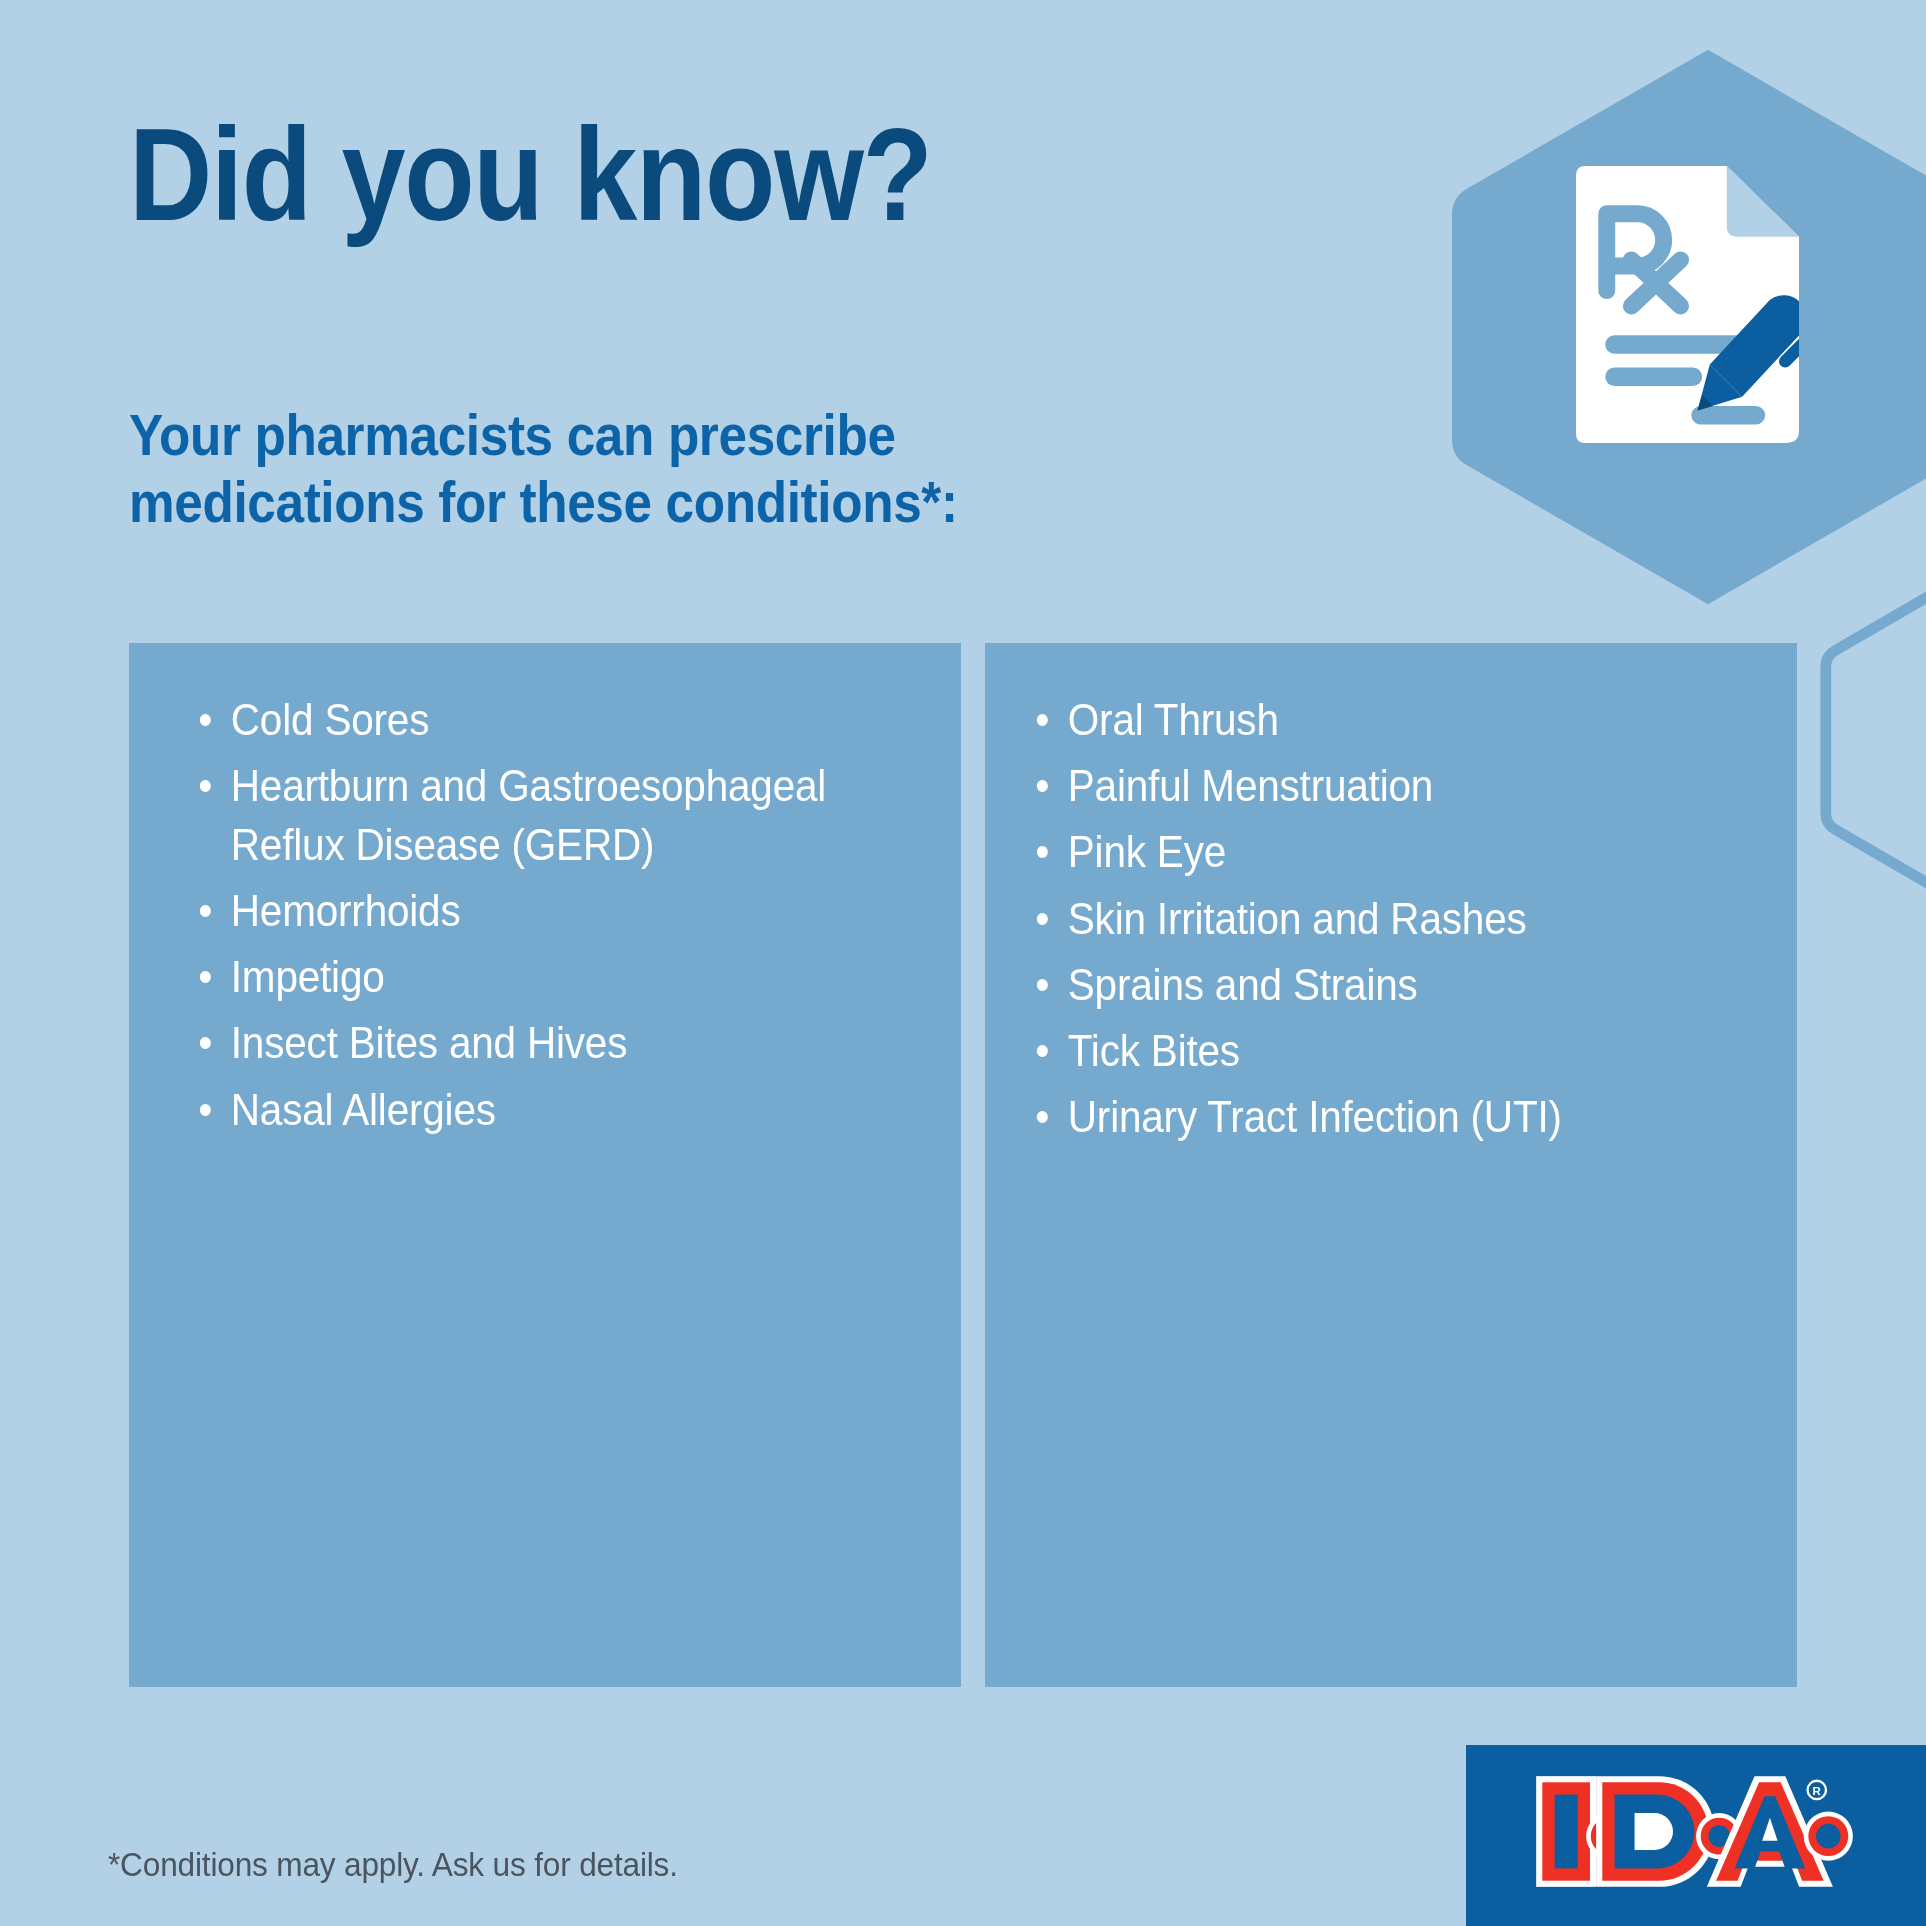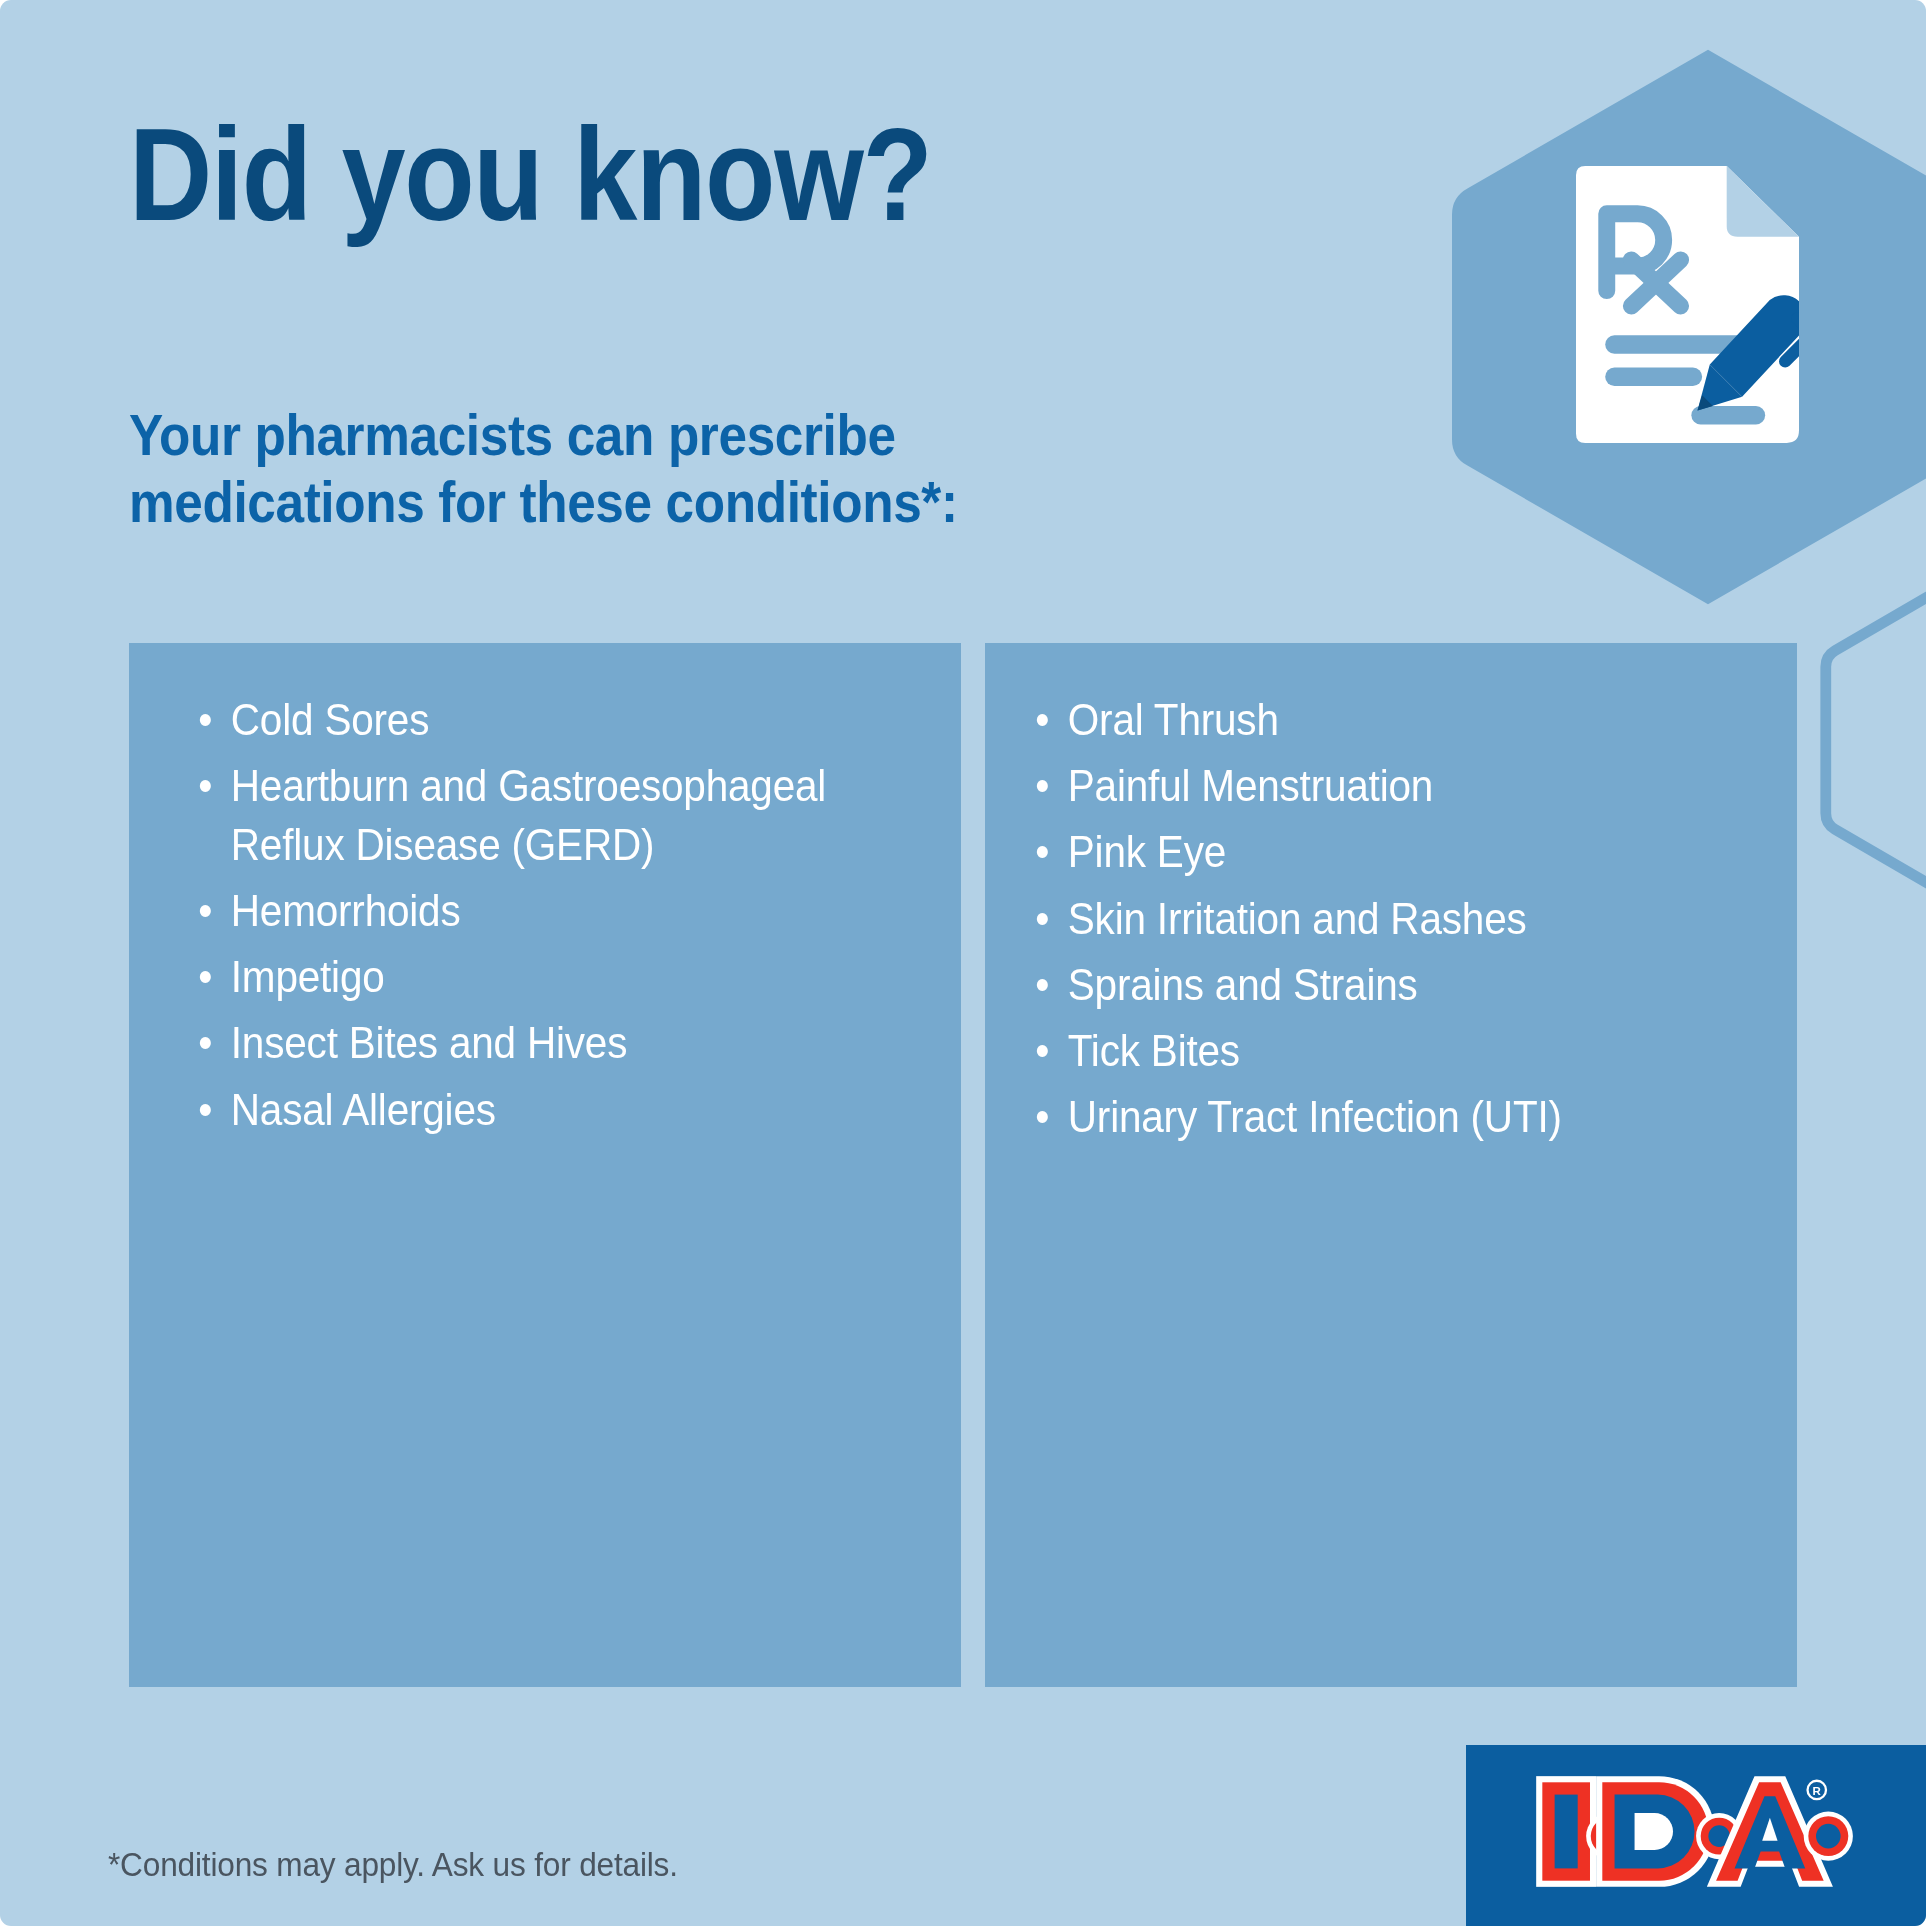--- a/index.html
+++ b/index.html
@@ -7,21 +7,20 @@
     padding: 0;
     background: #ffffff;
   }
   #poster {
     position: relative;
     width: 1926px;
     height: 1926px;
     background: #b3d1e6;
     overflow: hidden;
     font-family: "Liberation Sans", sans-serif;
-    border-radius: 11px;
   }
 
   
   .hex-deco {
     position: absolute;
     pointer-events: none;
   }
   #hex-filled {
     top: 42px;
     left: 1452px;

